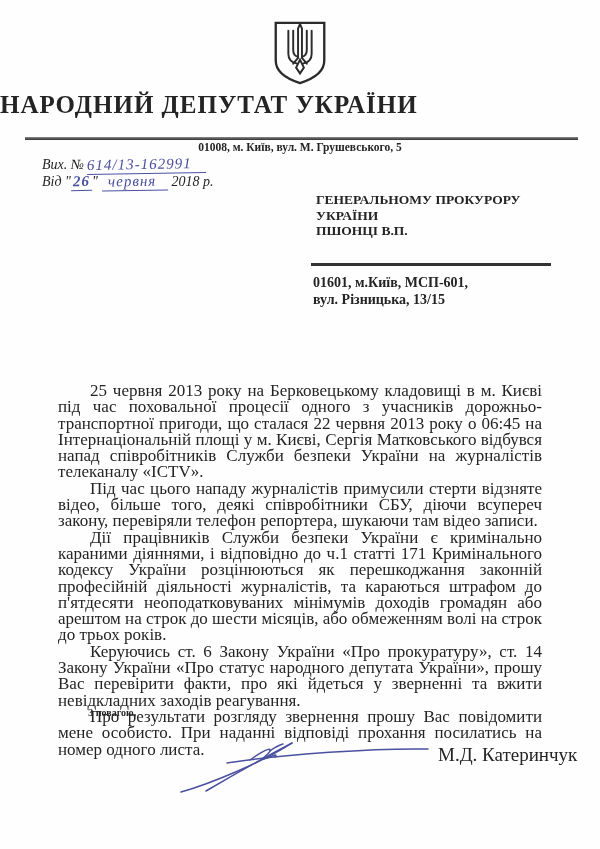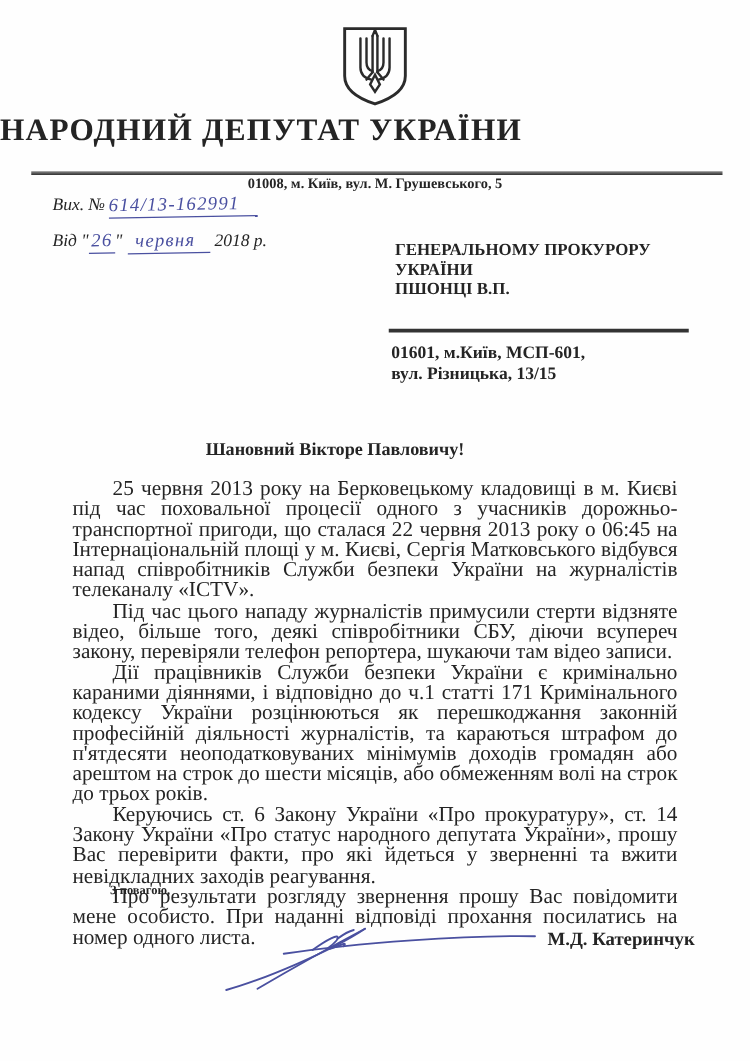--- a/index.html
+++ b/index.html
@@ -67,22 +67,22 @@
   .hand {
     color: #4a50a0;
     font-style: italic;
     letter-spacing: 1px;
     font-size: 15px;
     border-bottom: 1.4px solid #4a50a0;
     display: inline-block;
     transform: rotate(-1deg);
   }
   .hand.num { padding-right: 14px; }
-  .hand.day { padding: 0 2px; }
-  .hand.month { padding: 12px 12px 0 6px; margin-left: 4px; }
+  .hand.day { padding: 0 2px; font-weight: bold; }
+  .hand.month { padding: 0 12px 0 6px; margin-left: 4px; }
 
   
   .recipient-name {
     position: absolute;
     left: 316px;
     top: 192px;
     font-size: 13.5px;
     font-weight: bold;
     line-height: 15.5px;
   }
@@ -139,22 +139,22 @@
     position: absolute;
     left: 175px;
     top: 736px;
     width: 260px;
     height: 62px;
   }
   .signer {
     position: absolute;
     left: 438px;
     top: 744px;
-    font-size: 15px;
-    font-weight: bold;
+    font-size: 19px;
+    font-weight: normal;
     white-space: nowrap;
   }
 </style>
 </head>
 <body>
 
 <div class="page">
 
   <div class="emblem">
     <svg viewBox="0 0 64 68" width="64" height="66" xmlns="http://www.w3.org/2000/svg">
@@ -192,21 +192,20 @@
     <div>ГЕНЕРАЛЬНОМУ ПРОКУРОРУ</div>
     <div>УКРАЇНИ</div>
     <div>ПШОНЦІ В.П.</div>
   </div>
   <div class="recipient-rule"></div>
   <div class="recipient-address">
     <div>01601, м.Київ, МСП-601,</div>
     <div>вул. Різницька, 13/15</div>
   </div>
 
-  <div class="salutation">Шановний Вікторе Павловичу!</div>
   <div class="body-text">
       <p class="para">25 червня 2013 року на Берковецькому кладовищі в м. Києві під час поховальної процесії одного з учасників дорожньо-транспортної пригоди, що сталася 22 червня 2013 року о 06:45 на Інтернаціональній площі у м. Києві, Сергія Матковського відбувся напад співробітників Служби безпеки України на журналістів телеканалу «ICTV».</p>
       <p class="para">Під час цього нападу журналістів примусили стерти відзняте відео, більше того, деякі співробітники СБУ, діючи всупереч закону, перевіряли телефон репортера, шукаючи там відео записи.</p>
       <p class="para">Дії працівників Служби безпеки України є кримінально караними діяннями, і відповідно до ч.1 статті 171 Кримінального кодексу України розцінюються як перешкоджання законній професійній діяльності журналістів, та караються штрафом до п'ятдесяти неоподатковуваних мінімумів доходів громадян або арештом на строк до шести місяців, або обмеженням волі на строк до трьох років.</p>
       <p class="para">Керуючись ст. 6  Закону України «Про прокуратуру», ст. 14 Закону України «Про статус народного депутата України», прошу Вас перевірити факти, про які йдеться у зверненні та вжити невідкладних заходів  реагування.</p>
       <p class="para">Про результати розгляду звернення прошу Вас повідомити мене особисто. При наданні відповіді прохання посилатись на номер одного листа.</p>
     </div>
 
   <div class="valediction">З повагою,</div>
 

